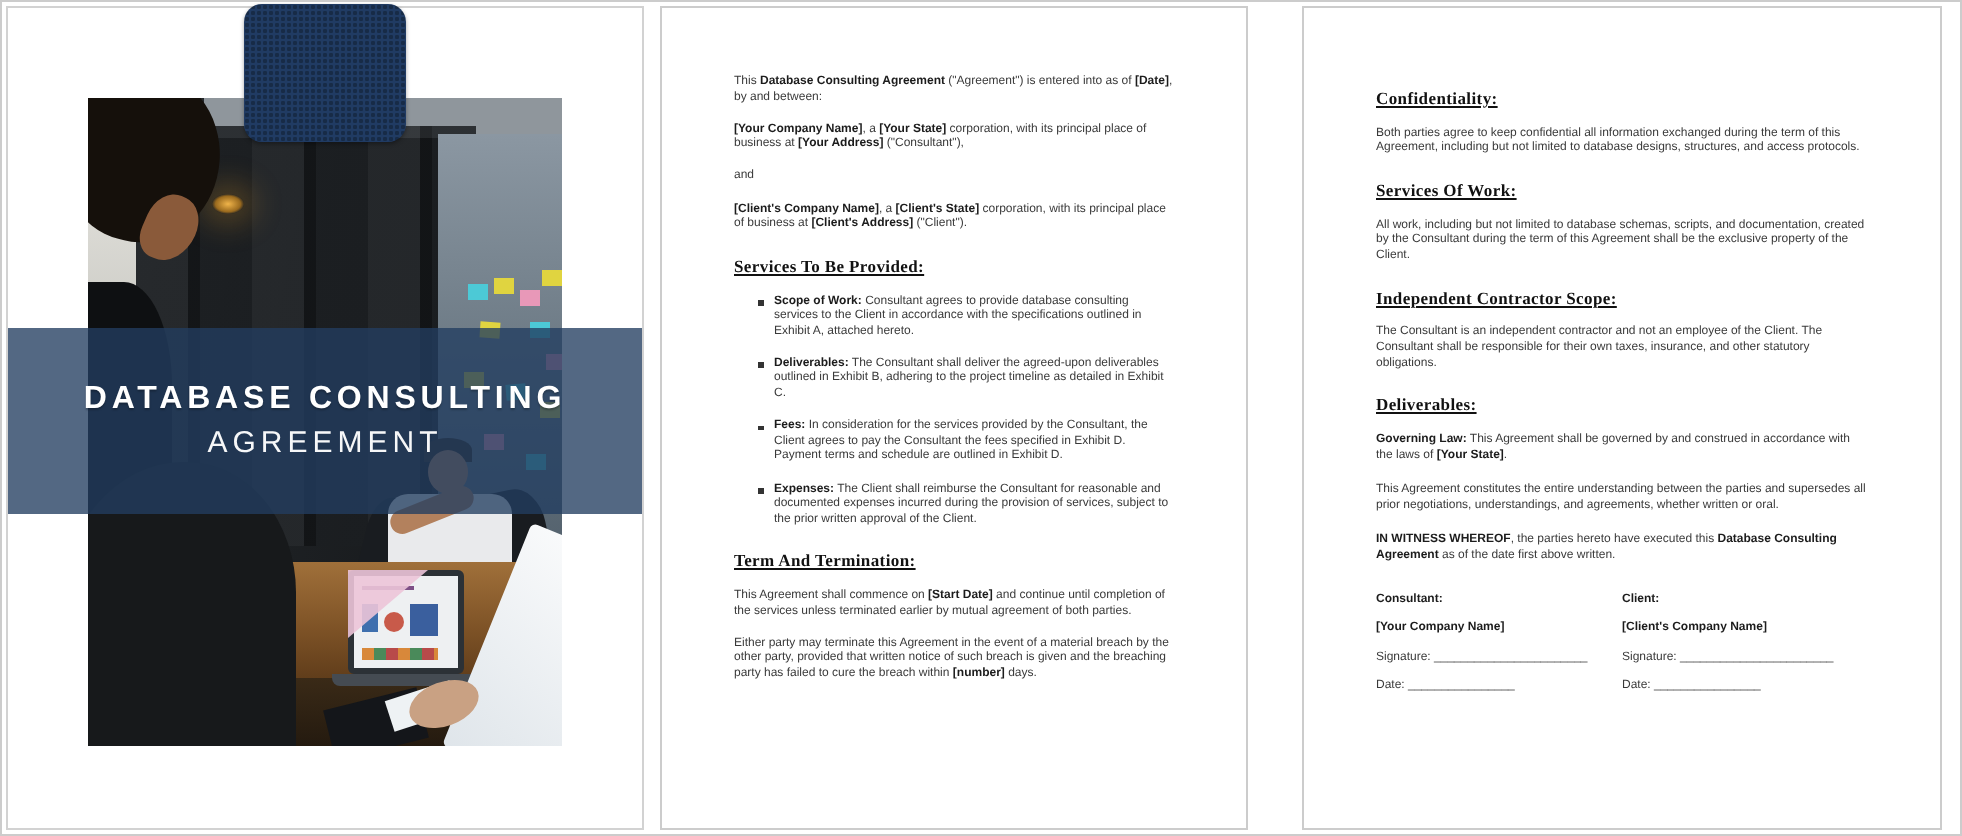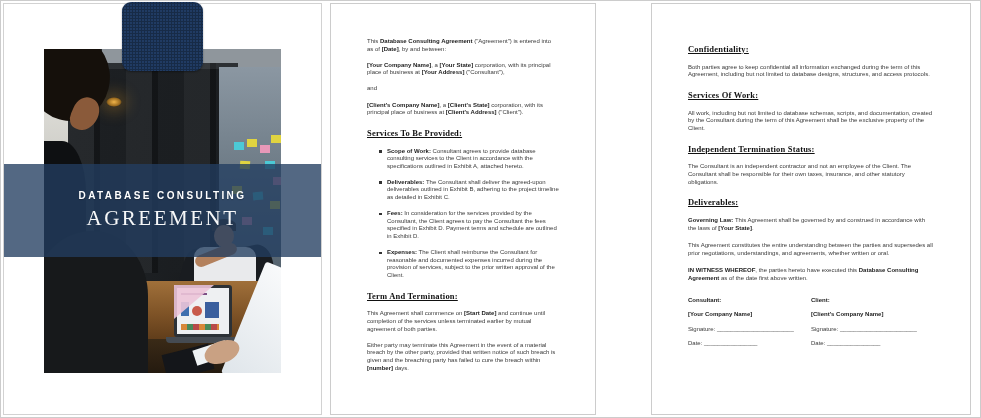--- a/index.html
+++ b/index.html
@@ -2,21 +2,21 @@
 <html style="--tab-navy: #203b63; --banner-overlay: rgba(35,62,96,0.78); --page-border: #cccccc; --heading-color: #111111; --body-color: #3a3a3a; --title-color: #ffffff;"><head>
 <meta charset="utf-8">
 <style>
   * { margin:0; padding:0; box-sizing:border-box; }
   html,body { background:#fff; font-family:"Liberation Sans", sans-serif; }
   .canvas { position:relative; width:981px; height:418px; background:#fff;
             border:1px solid var(--page-border,#c6c6c6); overflow:hidden; }
   .page { position:absolute; top:2px; height:412px; background:#fff;
           border:1px solid var(--page-border,#cccccc); }
   .page-1 { left:2px;   width:319px; border-color:#d2d2d2; }
-  .page-2 { left:329px; width:266px; }
+  .page-2 { left:329px; width:294px; }
   .page-3 { left:650px; width:320px; }
 
   
   .photo { position:absolute; left:40px; top:45px; width:237px; height:324px;
            overflow:hidden; background:linear-gradient(100deg,#2b2e31 0%,#1d2023 45%,#131517 100%); }
   .ph { position:absolute; }
   .ph-wall-left { left:0; top:0; width:24px; height:160px;
                   background:linear-gradient(180deg,#eceae5,#c9c9c3 80%,#9b9b95); }
   .ph-top-gray { left:58px; top:0; right:0; height:20px; background:#8f969c; }
   .ph-cabinet { left:24px; top:14px; width:170px; height:210px;
@@ -93,24 +93,24 @@
   .ph-sleeve { left:120px; top:300px; width:48px; height:26px; background:#14161a;
                transform:rotate(-14deg); }
 
   .tab { position:absolute; left:118px; top:-2px; width:81px; height:69px;
          background-color:var(--tab-navy,#203b63);
          background-image:radial-gradient(rgba(0,0,0,.28) 1px, transparent 1.2px);
          background-size:3px 3px; border-radius:9px; box-shadow:0 1px 2px rgba(0,0,0,.35); }
   .banner { position:absolute; left:0; top:160px; width:100%; height:93px;
             background:var(--banner-overlay,rgba(35,62,96,.78));
             display:flex; flex-direction:column; align-items:center; justify-content:center; }
-  .banner .t1 { color:var(--title-color,#fff); font-weight:700; font-size:10px;
+  .banner .t1 { color:var(--title-color,#fff); font-weight:700; font-size:16px;
                 letter-spacing:2.4px; line-height:1.1; text-shadow:0 1px 1px rgba(0,0,0,.25); }
-  .banner .t2 { color:var(--title-color,#fff); font-weight:400; font-size:21px;
-                letter-spacing:2.5px; margin-top:5px; opacity:.96;font-family:Liberation Serif, serif; }
+  .banner .t2 { color:var(--title-color,#fff); font-weight:400; font-size:15px;
+                letter-spacing:2.5px; margin-top:5px; opacity:.96; }
 
   
   .doc { padding:34px 36px 0 36px; color:var(--body-color,#3a3a3a);
          font-size:6px; line-height:1.27; }
   .doc p { margin:0 0 8.5px 0; }
   .doc b { color:#1c1c1c; }
   .doc h3 { font-family:"Liberation Serif", serif; color:var(--heading-color,#111);
             font-size:8.5px; font-weight:700; letter-spacing:.2px;
             text-decoration:underline; margin:11px 0 9px 0; }
   .doc ul { list-style:none; margin:0 0 2px 0; padding-left:10px; }
@@ -211,21 +211,21 @@
   </div>
 
   <div class="page page-3">
     <div class="doc">
       <h3 style="margin-top:0">Confidentiality:</h3>
       <p><span>Both parties agree to keep confidential all information exchanged during the term of this Agreement, including but not limited to database designs, structures, and access protocols.</span></p>
 
       <h3>Services Of Work:</h3>
       <p><span>All work, including but not limited to database schemas, scripts, and documentation, created by the Consultant during the term of this Agreement shall be the exclusive property of the Client.</span></p>
 
-      <h3>Independent Termination Status:</h3>
+      <h3>Independent Contractor Scope:</h3>
       <p><span>The Consultant is an independent contractor and not an employee of the Client. The Consultant shall be responsible for their own taxes, insurance, and other statutory obligations.</span></p>
 
       <h3>Deliverables:</h3>
       <p><b>Governing Law:</b><span> This Agreement shall be governed by and construed in accordance with the laws of </span><b>[Your State]</b><span>.</span></p>
       <p><span>This Agreement constitutes the entire understanding between the parties and supersedes all prior negotiations, understandings, and agreements, whether written or oral.</span></p>
       <p><b>IN WITNESS WHEREOF</b><span>, the parties hereto have executed this </span><b>Database Consulting Agreement</b><span> as of the date first above written.</span></p>
 
       <div class="sig">
         <div class="sig-col">
           <div class="sig-role">Consultant:</div>

